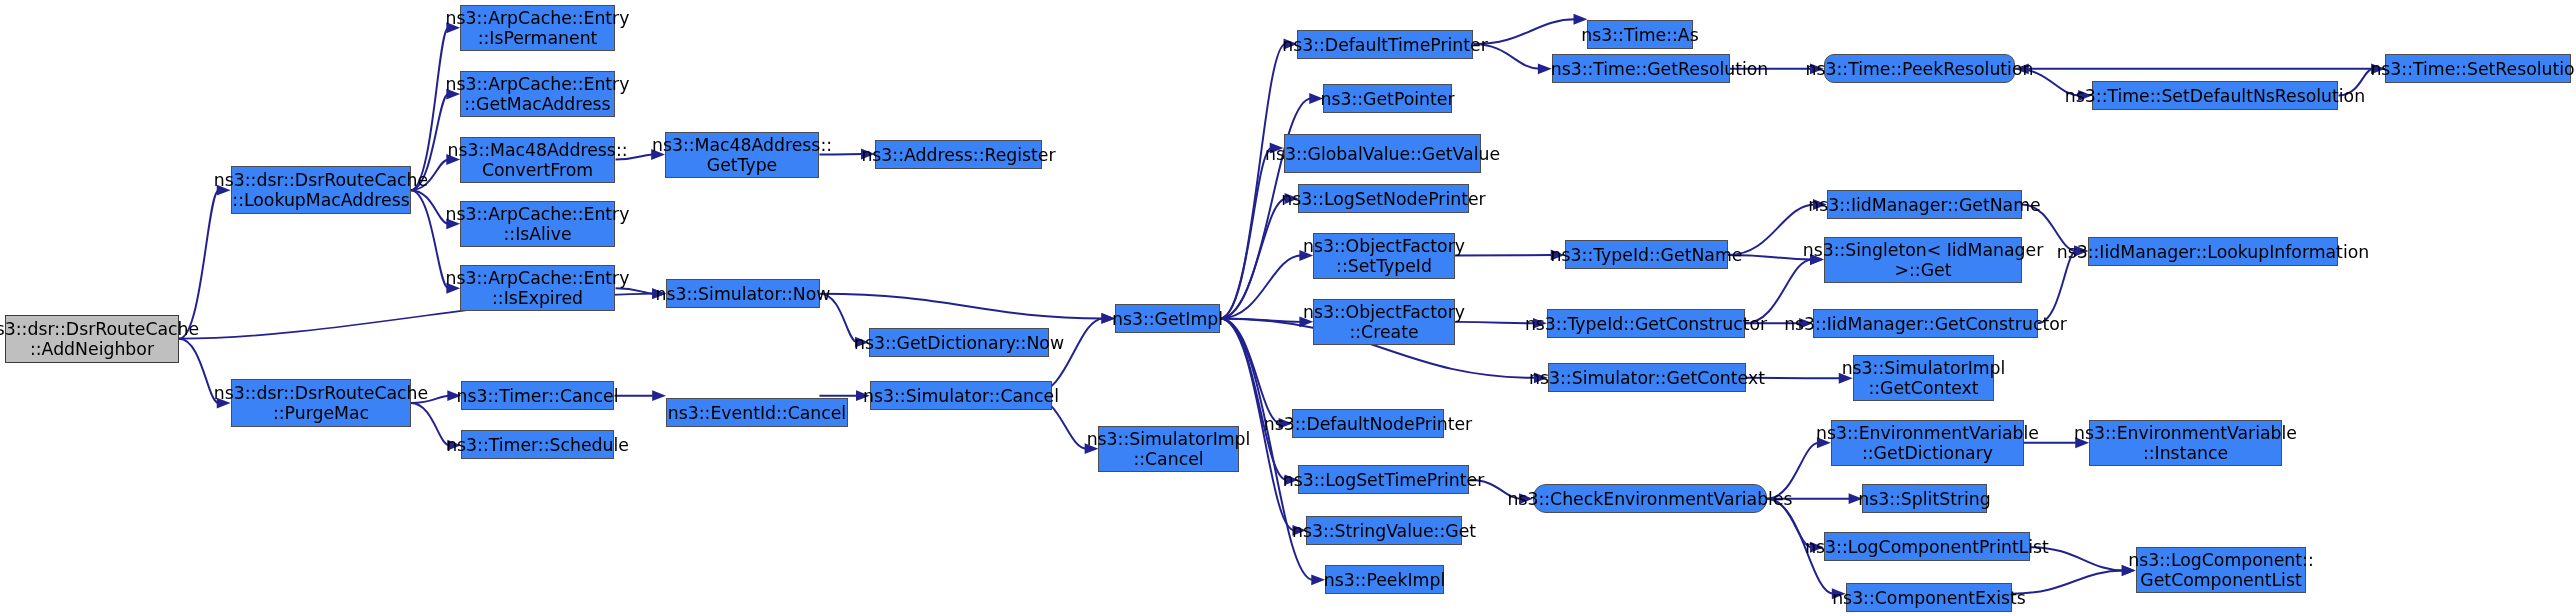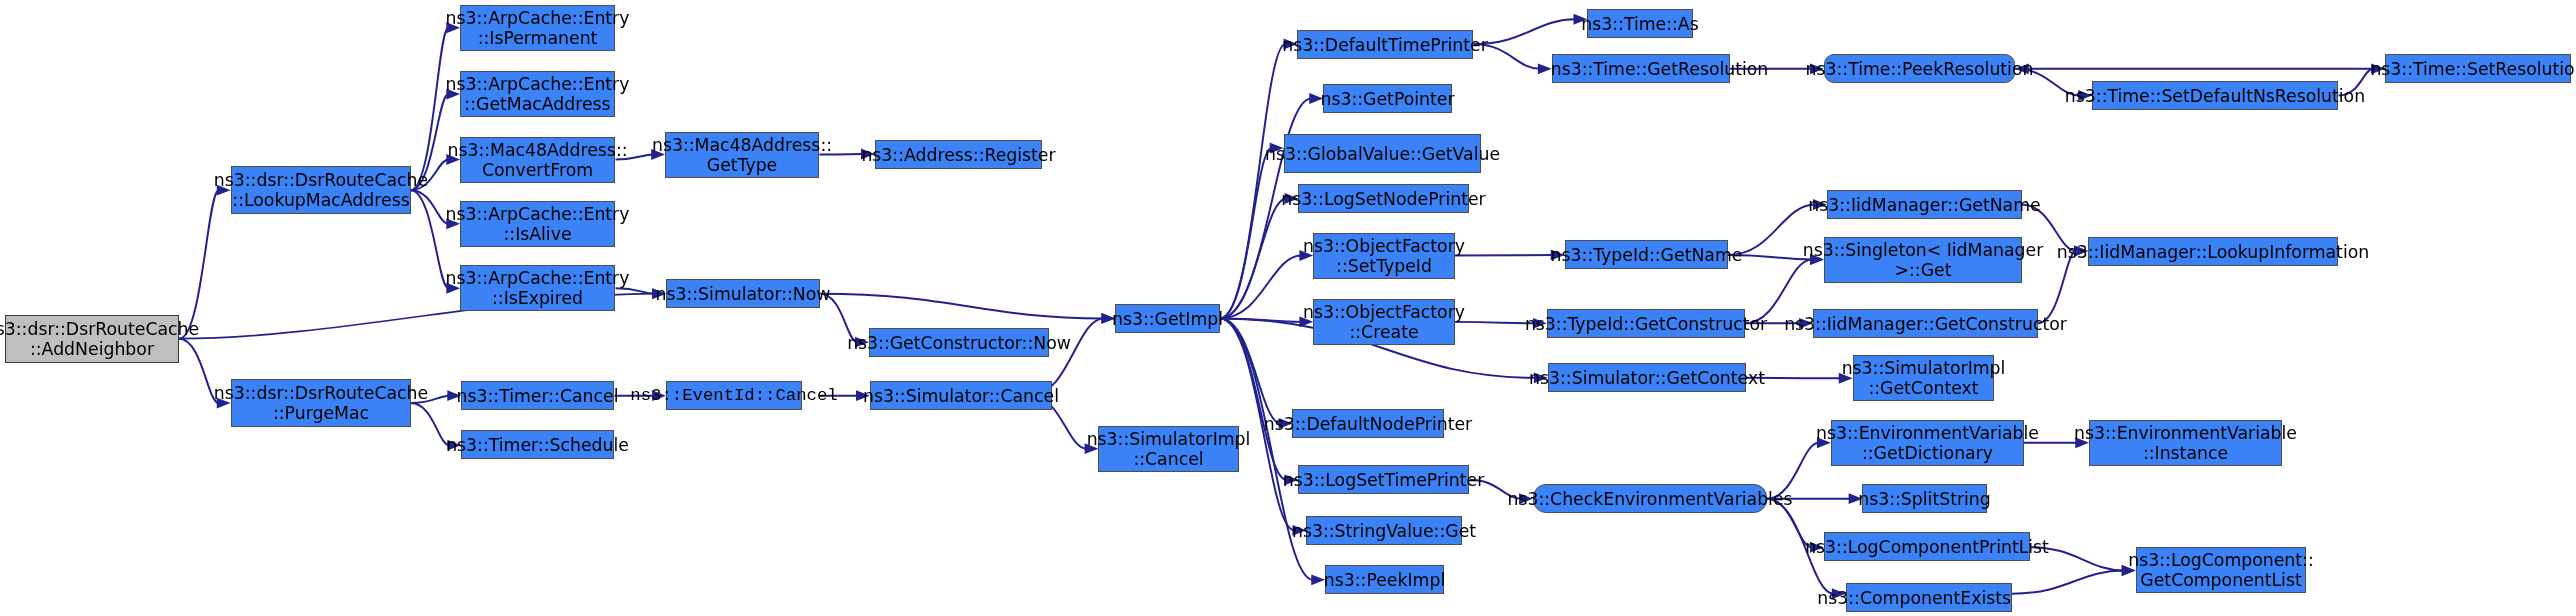--- a/index.html
+++ b/index.html
@@ -265,58 +265,58 @@
       <div class="node" style="left: 460px; top: 137px; width: 155px; height: 46px;"><span>ns3::Mac48Address::
 ConvertFrom</span></div>
       <div class="node" style="left: 460px; top: 201px; width: 155px; height: 46px;"><span>ns3::ArpCache::Entry
 ::IsAlive</span></div>
       <div class="node" style="left: 460px; top: 265px; width: 155px; height: 46px;"><span>ns3::ArpCache::Entry
 ::IsExpired</span></div>
       <div class="node" style="left: 665px; top: 132px; width: 154px; height: 46px;"><span>ns3::Mac48Address::
 GetType</span></div>
       <div class="node" style="left: 875px; top: 140px; width: 167px; height: 29px;"><span>ns3::Address::Register</span></div>
       <div class="node" style="left: 666px; top: 279px; width: 154px; height: 29px;"><span>ns3::Simulator::Now</span></div>
-      <div class="node" style="left: 869px; top: 328px; width: 180px; height: 29px;"><span>ns3::GetConstructor::Now</span></div>
+      <div class="node" style="left: 869px; top: 328px; width: 180px; height: 29px;"><span>ns3::GetDictionary::Now</span></div>
       <div class="node" style="left: 461px; top: 381px; width: 153px; height: 29px;"><span>ns3::Timer::Cancel</span></div>
       <div class="node" style="left: 461px; top: 430px; width: 153px; height: 29px;"><span>ns3::Timer::Schedule</span></div>
-      <div class="node" style="left: 666px; top: 381px; width: 136px; height: 29px; font-family: Liberation Mono, monospace;"><span>ns3::EventId::Cancel</span></div>
+      <div class="node" style="left: 666px; top: 398px; width: 182px; height: 29px;"><span>ns3::EventId::Cancel</span></div>
       <div class="node" style="left: 870px; top: 381px; width: 182px; height: 29px;"><span>ns3::Simulator::Cancel</span></div>
       <div class="node" style="left: 1098px; top: 426px; width: 141px; height: 46px;"><span>ns3::SimulatorImpl
 ::Cancel</span></div>
       <div class="node" style="left: 1115px; top: 304px; width: 105px; height: 29px;"><span>ns3::GetImpl</span></div>
       <div class="node" style="left: 1297px; top: 30px; width: 176px; height: 29px;"><span>ns3::DefaultTimePrinter</span></div>
       <div class="node" style="left: 1323px; top: 84px; width: 129px; height: 29px;"><span>ns3::GetPointer</span></div>
       <div class="node" style="left: 1284px; top: 134px; width: 197px; height: 39px;"><span>ns3::GlobalValue::GetValue</span></div>
       <div class="node" style="left: 1298px; top: 184px; width: 171px; height: 29px;"><span>ns3::LogSetNodePrinter</span></div>
       <div class="node" style="left: 1313px; top: 233px; width: 142px; height: 46px;"><span>ns3::ObjectFactory
 ::SetTypeId</span></div>
       <div class="node" style="left: 1313px; top: 299px; width: 142px; height: 46px;"><span>ns3::ObjectFactory
 ::Create</span></div>
       <div class="node" style="left: 1292px; top: 409px; width: 152px; height: 29px;"><span>ns3::DefaultNodePrinter</span></div>
       <div class="node" style="left: 1298px; top: 465px; width: 171px; height: 29px;"><span>ns3::LogSetTimePrinter</span></div>
       <div class="node" style="left: 1306px; top: 516px; width: 156px; height: 29px;"><span>ns3::StringValue::Get</span></div>
       <div class="node" style="left: 1325px; top: 565px; width: 119px; height: 29px;"><span>ns3::PeekImpl</span></div>
-      <div class="node" style="left: 1587px; top: 9px; width: 106px; height: 29px;"><span>ns3::Time::As</span></div>
+      <div class="node" style="left: 1587px; top: 20px; width: 106px; height: 29px;"><span>ns3::Time::As</span></div>
       <div class="node" style="left: 1552px; top: 54px; width: 178px; height: 29px; padding-left: 37px;"><span>ns3::Time::GetResolution</span></div>
       <div class="node" style="left: 1565px; top: 240px; width: 163px; height: 29px;"><span>ns3::TypeId::GetName</span></div>
       <div class="node" style="left: 1547px; top: 309px; width: 198px; height: 29px;"><span>ns3::TypeId::GetConstructor</span></div>
       <div class="node" style="left: 1548px; top: 363px; width: 198px; height: 29px;"><span>ns3::Simulator::GetContext</span></div>
       <div class="node" style="left: 1533px; top: 484px; width: 234px; height: 29px; border-radius: 13px;"><span>ns3::CheckEnvironmentVariables</span></div>
       <div class="node" style="left: 1824px; top: 54px; width: 191px; height: 29px; border-radius: 10px;"><span>ns3::Time::PeekResolution</span></div>
       <div class="node" style="left: 1827px; top: 190px; width: 195px; height: 29px;"><span>ns3::IidManager::GetName</span></div>
       <div class="node" style="left: 1824px; top: 237px; width: 198px; height: 46px;"><span>ns3::Singleton&lt; IidManager
 &gt;::Get</span></div>
       <div class="node" style="left: 1813px; top: 309px; width: 225px; height: 29px;"><span>ns3::IidManager::GetConstructor</span></div>
       <div class="node" style="left: 1853px; top: 355px; width: 141px; height: 46px;"><span>ns3::SimulatorImpl
 ::GetContext</span></div>
       <div class="node" style="left: 1831px; top: 420px; width: 193px; height: 46px;"><span>ns3::EnvironmentVariable
 ::GetDictionary</span></div>
       <div class="node" style="left: 1862px; top: 484px; width: 125px; height: 29px;"><span>ns3::SplitString</span></div>
       <div class="node" style="left: 1824px; top: 532px; width: 206px; height: 29px;"><span>ns3::LogComponentPrintList</span></div>
-      <div class="node" style="left: 1846px; top: 583px; width: 166px; height: 29px; justify-content: flex-end;"><span>ns3::ComponentExists</span></div>
+      <div class="node" style="left: 1846px; top: 583px; width: 166px; height: 29px;"><span>ns3::ComponentExists</span></div>
       <div class="node" style="left: 2088px; top: 237px; width: 250px; height: 29px;"><span>ns3::IidManager::LookupInformation</span></div>
       <div class="node" style="left: 2089px; top: 420px; width: 193px; height: 46px;"><span>ns3::EnvironmentVariable
 ::Instance</span></div>
       <div class="node" style="left: 2136px; top: 547px; width: 170px; height: 46px;"><span>ns3::LogComponent::
 GetComponentList</span></div>
       <div class="node" style="left: 2092px; top: 81px; width: 246px; height: 29px;"><span>ns3::Time::SetDefaultNsResolution</span></div>
       <div class="node" style="left: 2385px; top: 54px; width: 186px; height: 29px;"><span>ns3::Time::SetResolution</span></div>
     </div>
 </div>
 

